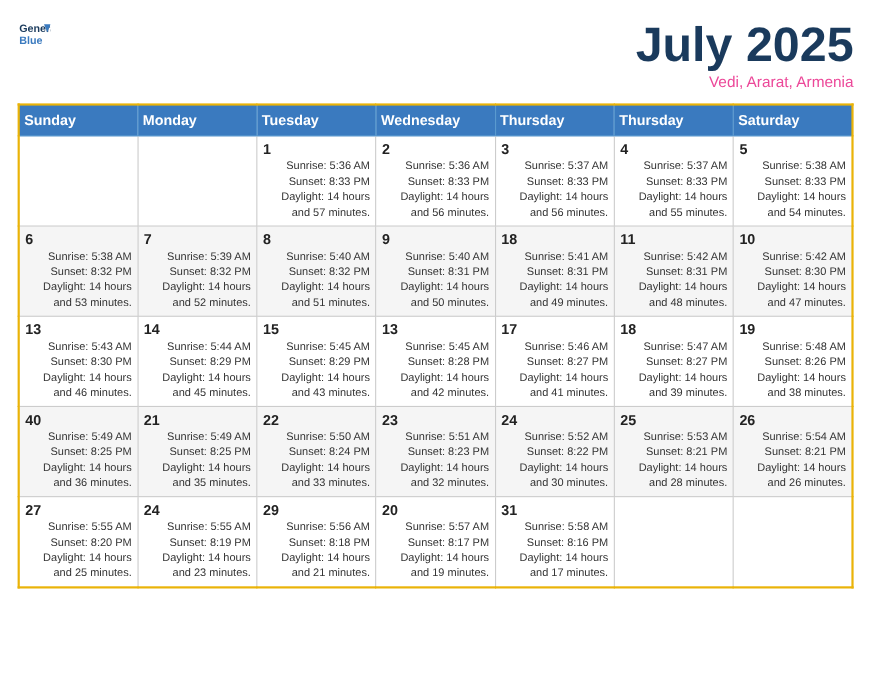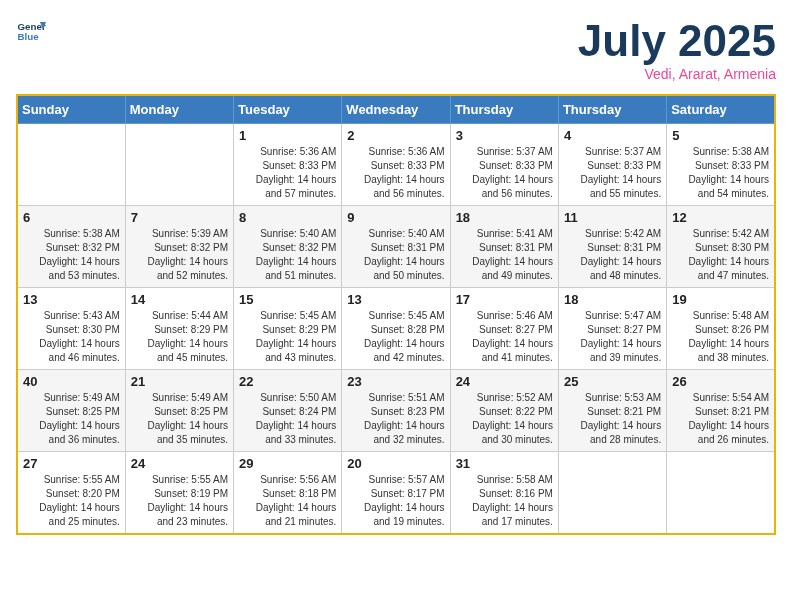--- a/index.html
+++ b/index.html
@@ -151,21 +151,21 @@
         </td>
         <td>
           <div class="day-num">18</div>
           <div class="day-info">Sunrise: 5:41 AM<br>Sunset: 8:31 PM<br>Daylight: 14 hours and 49 minutes.</div>
         </td>
         <td>
           <div class="day-num">11</div>
           <div class="day-info">Sunrise: 5:42 AM<br>Sunset: 8:31 PM<br>Daylight: 14 hours and 48 minutes.</div>
         </td>
         <td>
-          <div class="day-num">12</div>
+          <div class="day-num">10</div>
           <div class="day-info">Sunrise: 5:42 AM<br>Sunset: 8:30 PM<br>Daylight: 14 hours and 47 minutes.</div>
         </td>
       </tr>
       <tr>
         <td>
           <div class="day-num">13</div>
           <div class="day-info">Sunrise: 5:43 AM<br>Sunset: 8:30 PM<br>Daylight: 14 hours and 46 minutes.</div>
         </td>
         <td>
           <div class="day-num">14</div>

